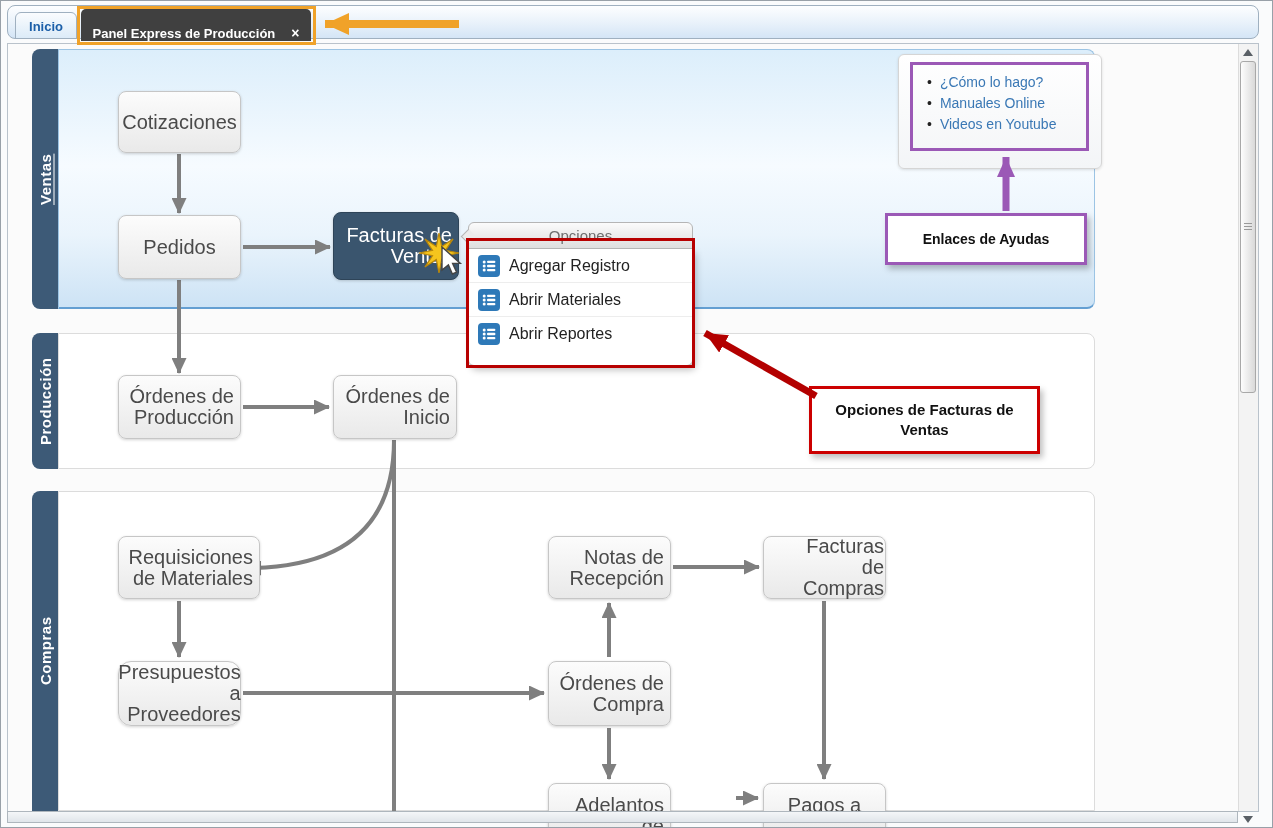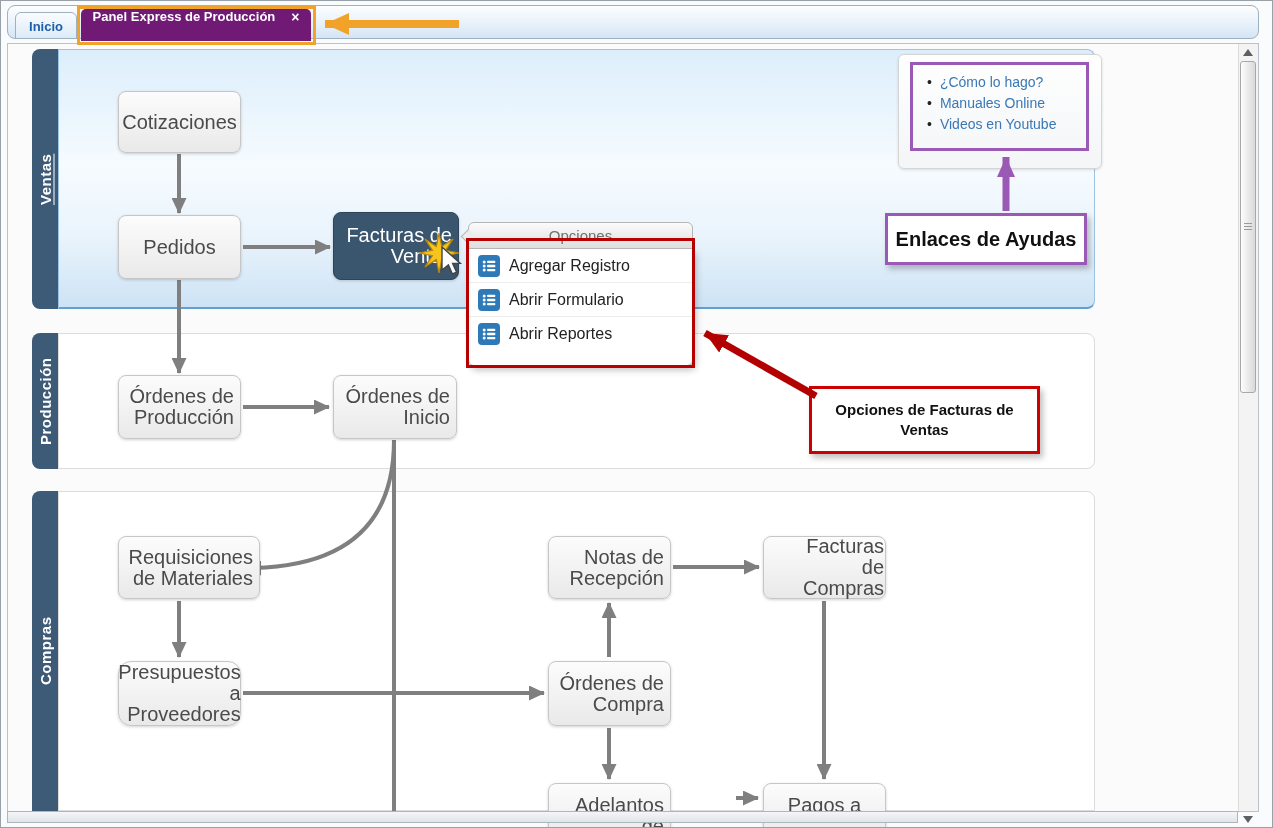--- a/index.html
+++ b/index.html
@@ -17,23 +17,23 @@
   }
   #tab-inicio {
     position:absolute; left:14px; top:11px; width:62px; height:27px;
     border:1px solid #9fb0c0; border-radius:6px 6px 0 0;
     background:linear-gradient(#fafcfe, #dcebf8);
     color:#1c5fa8; font-weight:bold; font-size:13px;
     text-align:center; line-height:27px; cursor:pointer; z-index:2;
   }
   #tab-active {
     position:absolute; left:80px; top:8px; width:230px; height:32px;
-    background:#701a75; border-radius:5px 5px 0 0;
+    background:#404040; border-radius:5px 5px 0 0;
     color:#fff; font-weight:bold; font-size:13px;
-    display:flex; align-items:flex-start; justify-content:center; gap:16px;
+    display:flex; align-items:flex-end; justify-content:center; gap:16px;
     cursor:pointer; z-index:2;
   }
   #tab-active .close { font-size:14px; font-weight:bold; cursor:pointer; }
   #orange-box {
     position:absolute; left:76px; top:5px; width:239px; height:39px;
     border:3px solid #F0A229; z-index:3; pointer-events:none;
   }
   
   #content {
     position:absolute; left:6px; top:42px; width:1252px; height:769px;
@@ -150,21 +150,21 @@
   }
   
   .callout {
     position:absolute; z-index:5; background:#fff;
     box-shadow:3px 4px 6px rgba(0,0,0,.25);
     font-weight:bold; color:#111;
     display:flex; align-items:center; justify-content:center; text-align:center;
   }
   #help-callout {
     left:884px; top:212px; width:202px; height:52px;
-    border:3px solid #9b59b6; font-size:20px;
+    border:3px solid #9b59b6; font-size:14px;
   }
   #options-callout {
     left:808px; top:385px; width:231px; height:68px;
     border:3px solid #cc0000; font-size:15px; padding:0 16px; line-height:20px;
   }
   
   #scroll-track {
     position:absolute; left:1237px; top:43px; width:20px; height:767px;
     background:#f3f3f3; border-left:1px solid #dcdcdc; z-index:8; cursor:pointer;
   }
@@ -279,21 +279,21 @@
               <g fill="#fff">
                 <circle cx="2.2" cy="2.9" r="1.5"></circle>
                 <rect x="5" y="1.7" width="8.4" height="2.4" rx="1"></rect>
                 <circle cx="2.2" cy="7" r="1.5"></circle>
                 <rect x="5" y="5.8" width="8.4" height="2.4" rx="1"></rect>
                 <circle cx="2.2" cy="11.1" r="1.5"></circle>
                 <rect x="5" y="9.9" width="8.4" height="2.4" rx="1"></rect>
               </g>
             </svg>
         </span>
-        <span>Abrir Formulario</span>
+        <span>Abrir Materiales</span>
       </div>
       <div class="menu-item">
         <span class="menu-icon">
           <svg width="14" height="14" viewBox="0 0 14 14">
               <g fill="#fff">
                 <circle cx="2.2" cy="2.9" r="1.5"></circle>
                 <rect x="5" y="1.7" width="8.4" height="2.4" rx="1"></rect>
                 <circle cx="2.2" cy="7" r="1.5"></circle>
                 <rect x="5" y="5.8" width="8.4" height="2.4" rx="1"></rect>
                 <circle cx="2.2" cy="11.1" r="1.5"></circle>

